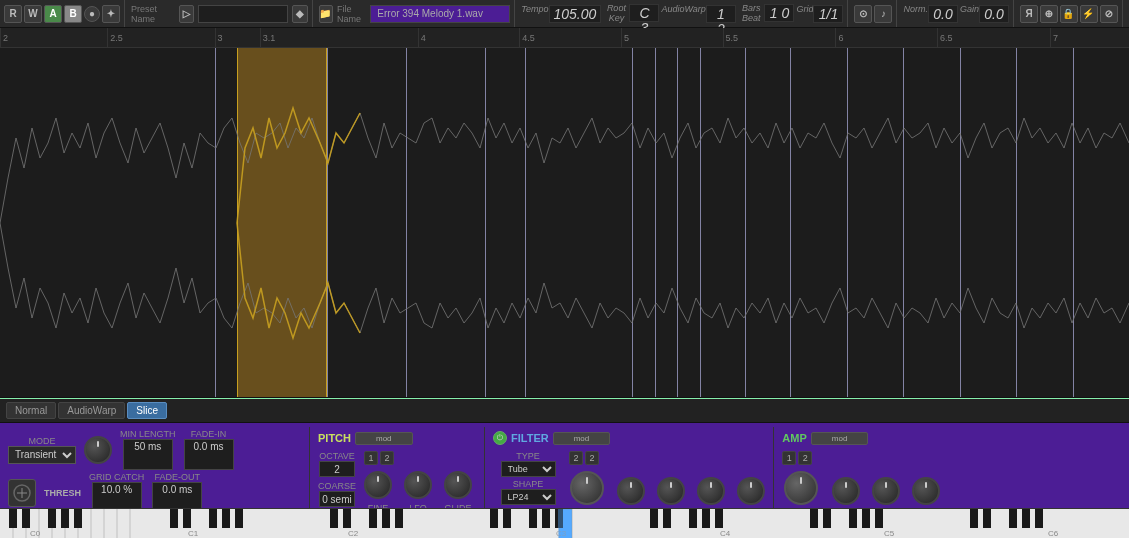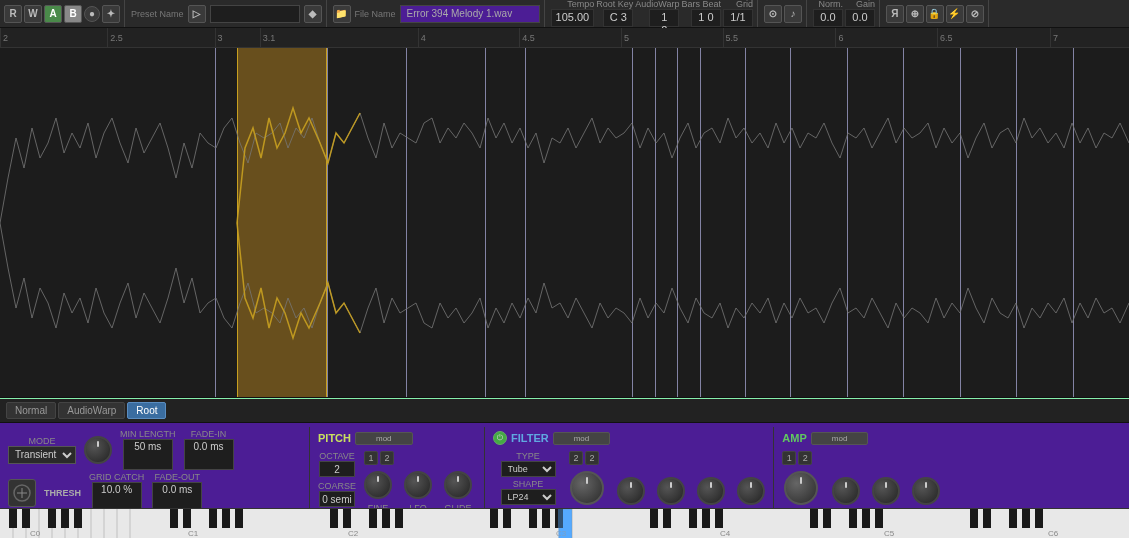--- a/index.html
+++ b/index.html
@@ -71,29 +71,30 @@
       background: #4c1d95;
       border: 1px solid #444;
       color: #aaa;
       font-size: 10px;
       padding: 1px 6px;
       height: 18px;
       width: 140px;
     }
     .param-group {
       display: flex;
-      flex-direction: column;
-      align-items: flex-end;
+      flex-direction: row;
+      align-items: flex-start;
       font-size: 9px;
       color: #888;
       line-height: 1.1;
+      font-style: italic;
     }
     .param-group .val {
       color: #ccc;
-      font-size: 11px;
+      font-size: 14px;
     }
     .param-box {
       background: #1e1e1e;
       border: 1px solid #333;
       padding: 1px 4px;
       font-size: 10px;
       color: #ccc;
       min-width: 30px;
       text-align: center;
       height: 18px;
@@ -577,21 +578,21 @@
       </g>
     </svg>
   </div>
 </div>
 
 <div class="bottom-controls">
 
   <div class="mode-tabs">
     <div class="mode-tab">Normal</div>
     <div class="mode-tab">AudioWarp</div>
-    <div class="mode-tab slice-active active">Root</div>
+    <div class="mode-tab slice-active active">Slice</div>
   </div>
 
   <div class="controls-row">
 
     <div class="slice-controls">
       <div class="slice-row">
         <div class="ctrl-block">
           <span class="ctrl-label">MODE</span>
           <select class="mode-select">
             <option>Transient</option>

